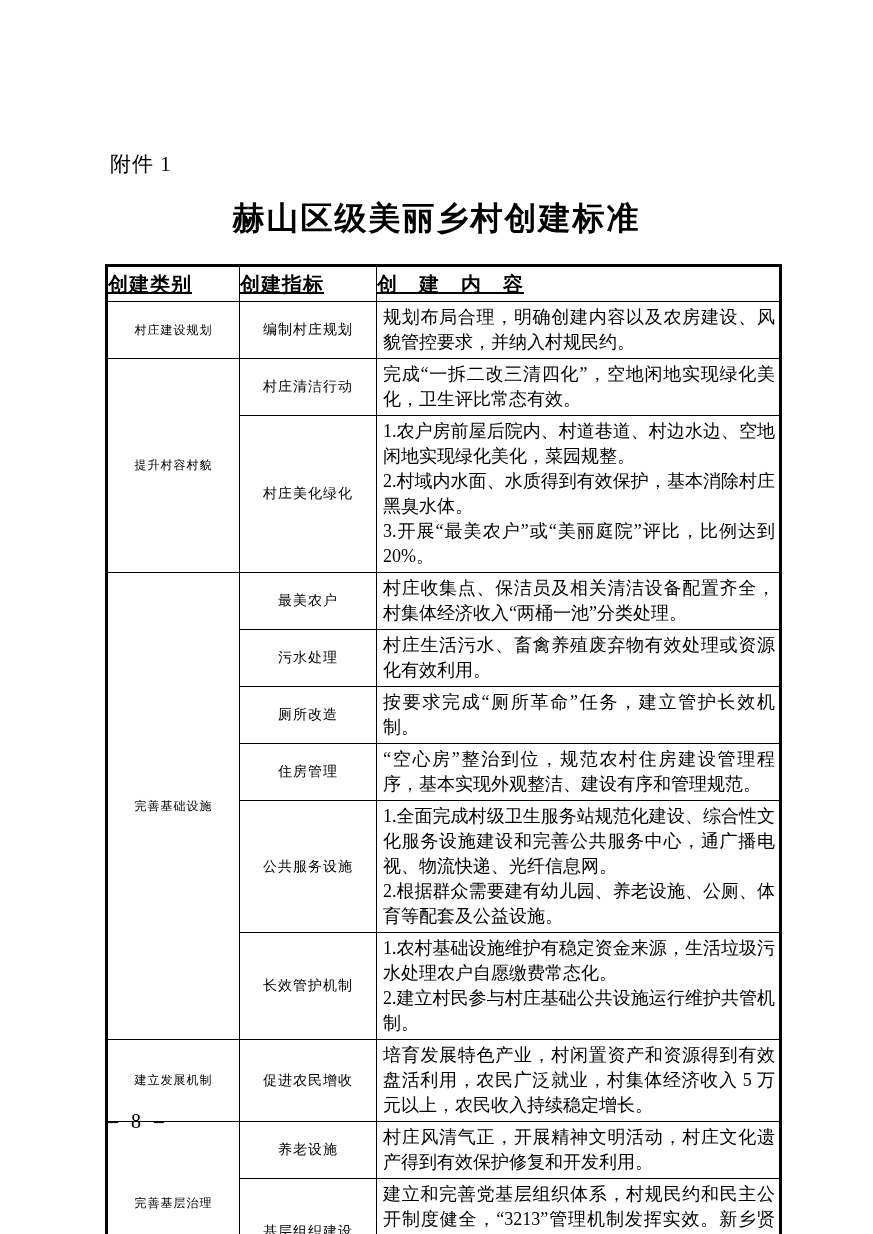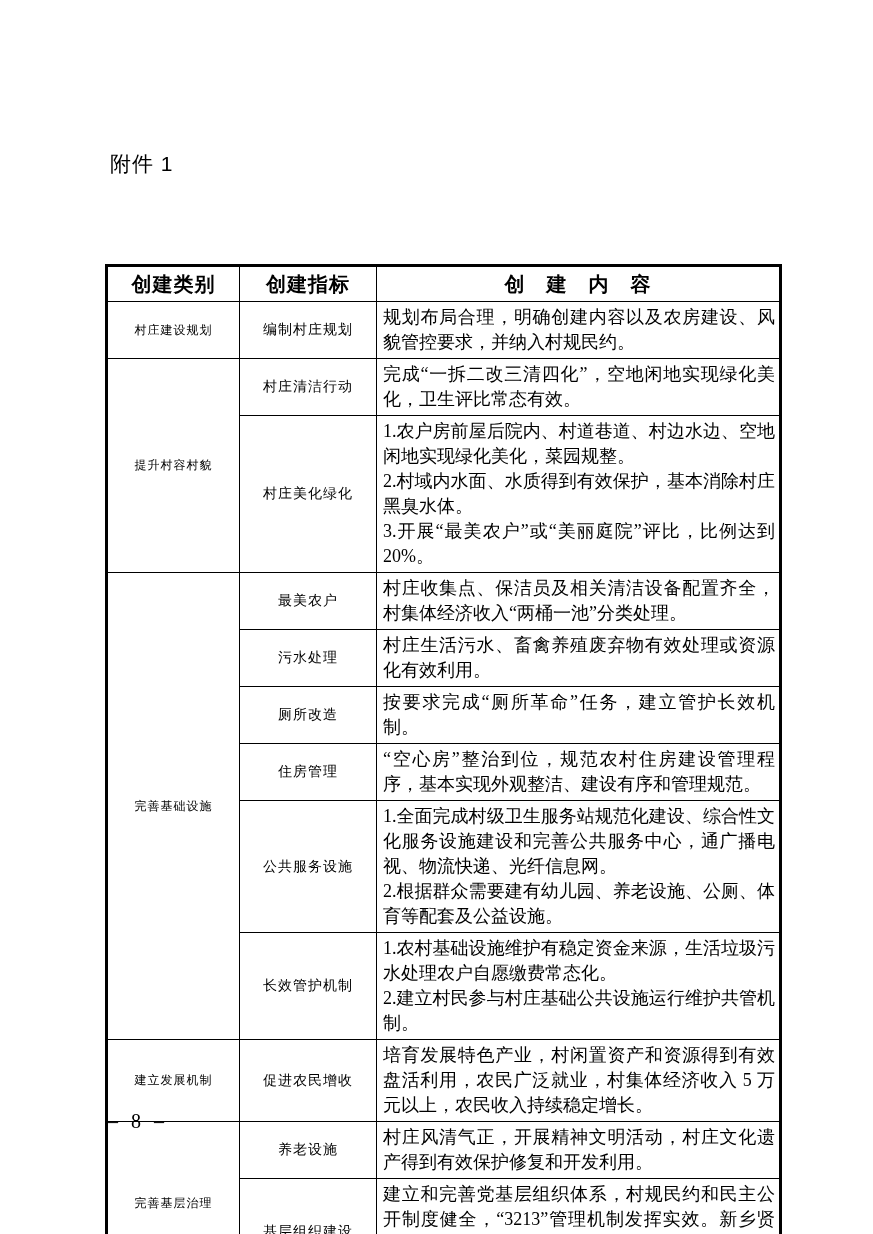--- a/index.html
+++ b/index.html
@@ -13,21 +13,21 @@
     position: relative;
     width: 873px;
     height: 1234px;
     background: #ffffff;
     overflow: hidden;
   }
   .attachment-label {
     position: absolute;
     left: 110px;
     top: 150px;
-    font-family: Liberation Sans, sans-serif;
+    font-family: Liberation Serif, serif;
     font-size: 21px;
     letter-spacing: 1px;
   }
   .doc-title {
     position: absolute;
     left: 0;
     top: 197px;
     width: 873px;
     text-align: center;
     font-size: 32px;
@@ -49,23 +49,24 @@
   }
   table.standards th,
   table.standards td {
     border: 1px solid #000;
     vertical-align: middle;
   }
   table.standards th {
     font-size: 20px;
     font-weight: bold;
     height: 32px;
-    text-align: center;
+    text-align: left;
     letter-spacing: 1px;
     padding: 1px 0;
+    text-decoration: underline;
   }
   td.category {
     text-align: center;
     font-size: 12px;
     padding: 2px;
     letter-spacing: 1px;
   }
   td.indicator {
     text-align: center;
     font-size: 14px;
@@ -90,20 +91,21 @@
     letter-spacing: 4px;
   }
 </style>
 </head>
 <body>
 
 <div class="page">
 
   <div class="attachment-label">附件 1</div>
 
+  <h1 class="doc-title">赫山区级美丽乡村创建标准</h1>
 
   <div class="table-wrap">
     <table class="standards">
       <colgroup>
         <col style="width:133px">
         <col style="width:137px">
         <col style="width:404px">
       </colgroup>
       <thead>
         <tr>

